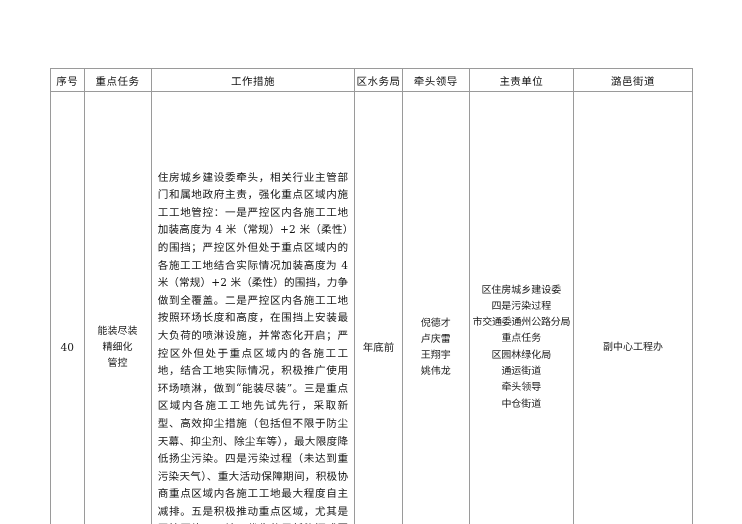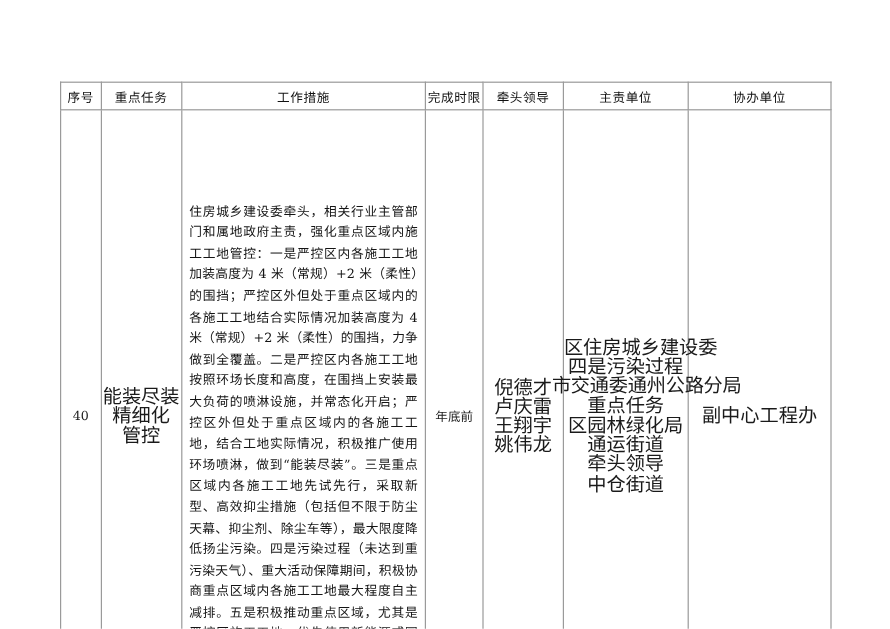--- a/index.html
+++ b/index.html
@@ -64,21 +64,21 @@
   }
 
   
   .body-row td {
     height: 362px;
     vertical-align: middle;
   }
 
   .cell-center {
     text-align: center;
-    font-size: 16px;
+    font-size: 10px;
     line-height: 16px;
     color: #1a1a1a;
   }
   .cell-center .ln { display: block; white-space: nowrap; }
 
   td.seq-cell   { text-align: center; font-size: 10.5px; }
   td.task-cell  { text-align: center; }
   td.deadline-cell { text-align: center; font-size: 10.5px; }
 
   
@@ -134,24 +134,24 @@
       <col class="c-leader">
       <col class="c-main">
       <col class="c-assist">
     </colgroup>
 
     <thead>
       <tr class="hdr-row">
         <th>序号</th>
         <th>重点任务</th>
         <th>工作措施</th>
-        <th>完成时限</th>
+        <th>区水务局</th>
         <th>牵头领导</th>
         <th>主责单位</th>
-        <th>协办单位</th>
+        <th>潞邑街道</th>
       </tr>
     </thead>
 
     <tbody>
       <tr class="body-row">
 
         <td class="seq-cell">
           <span>40</span>
         </td>
 

